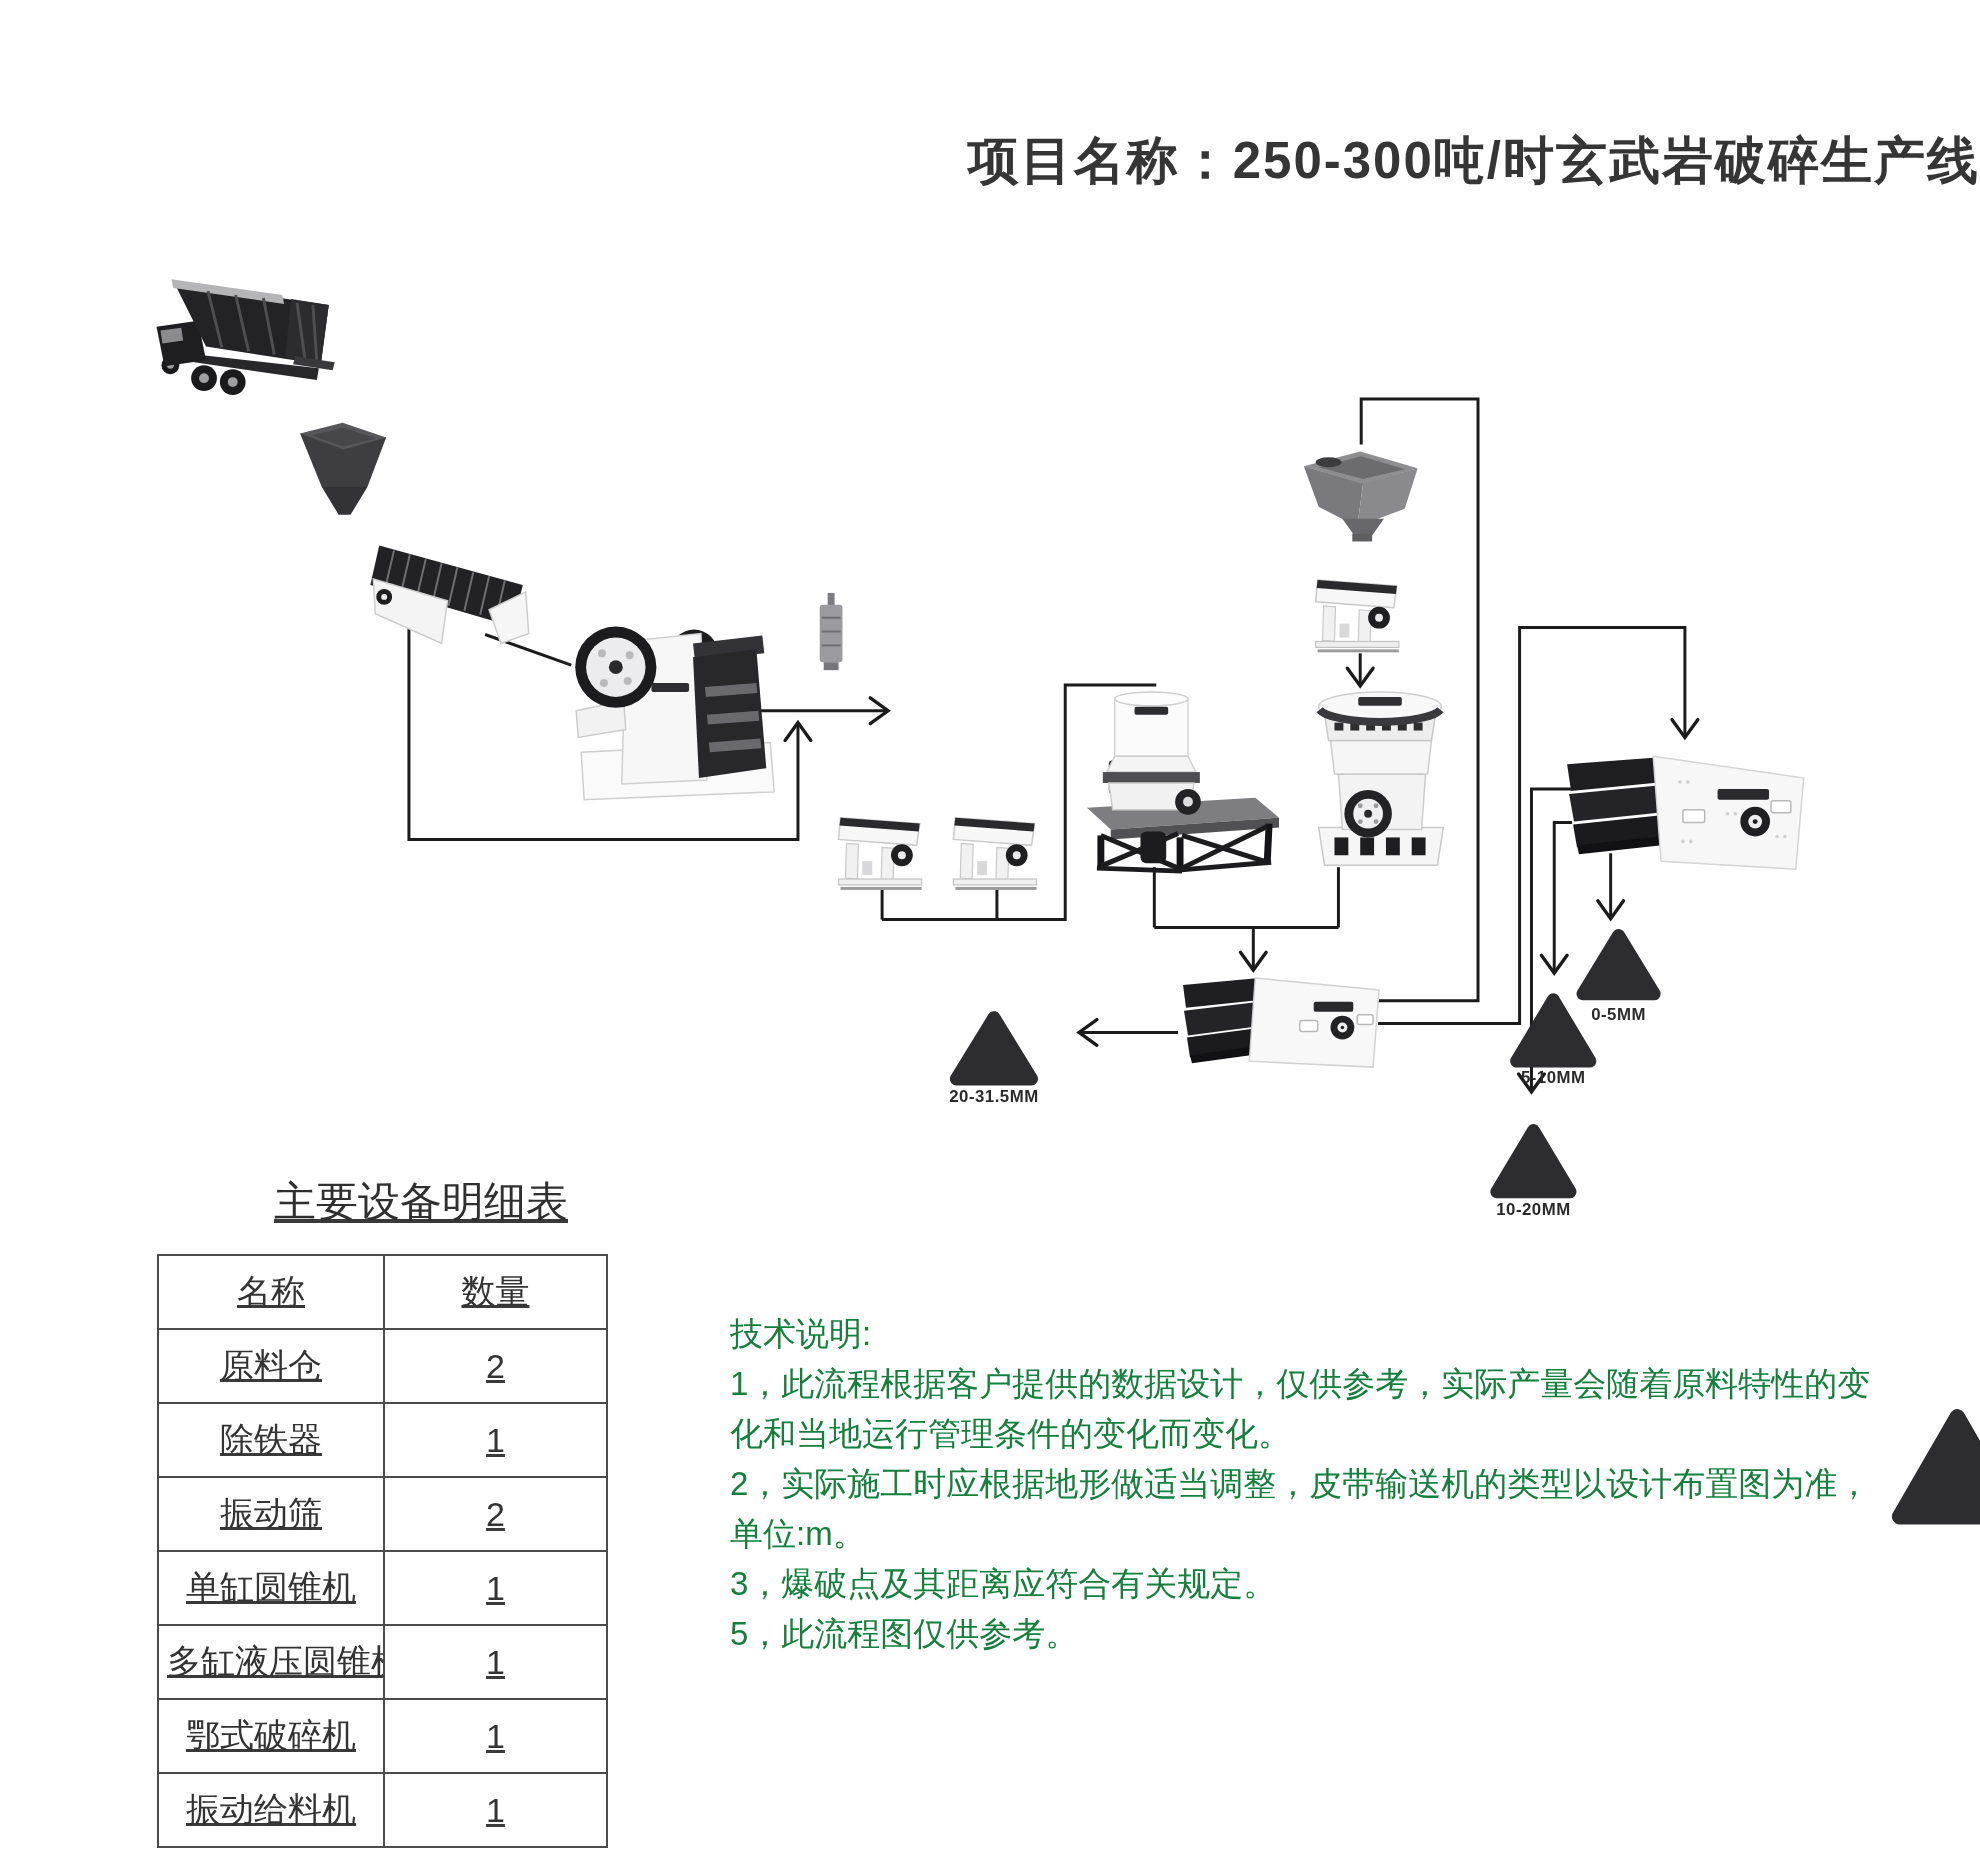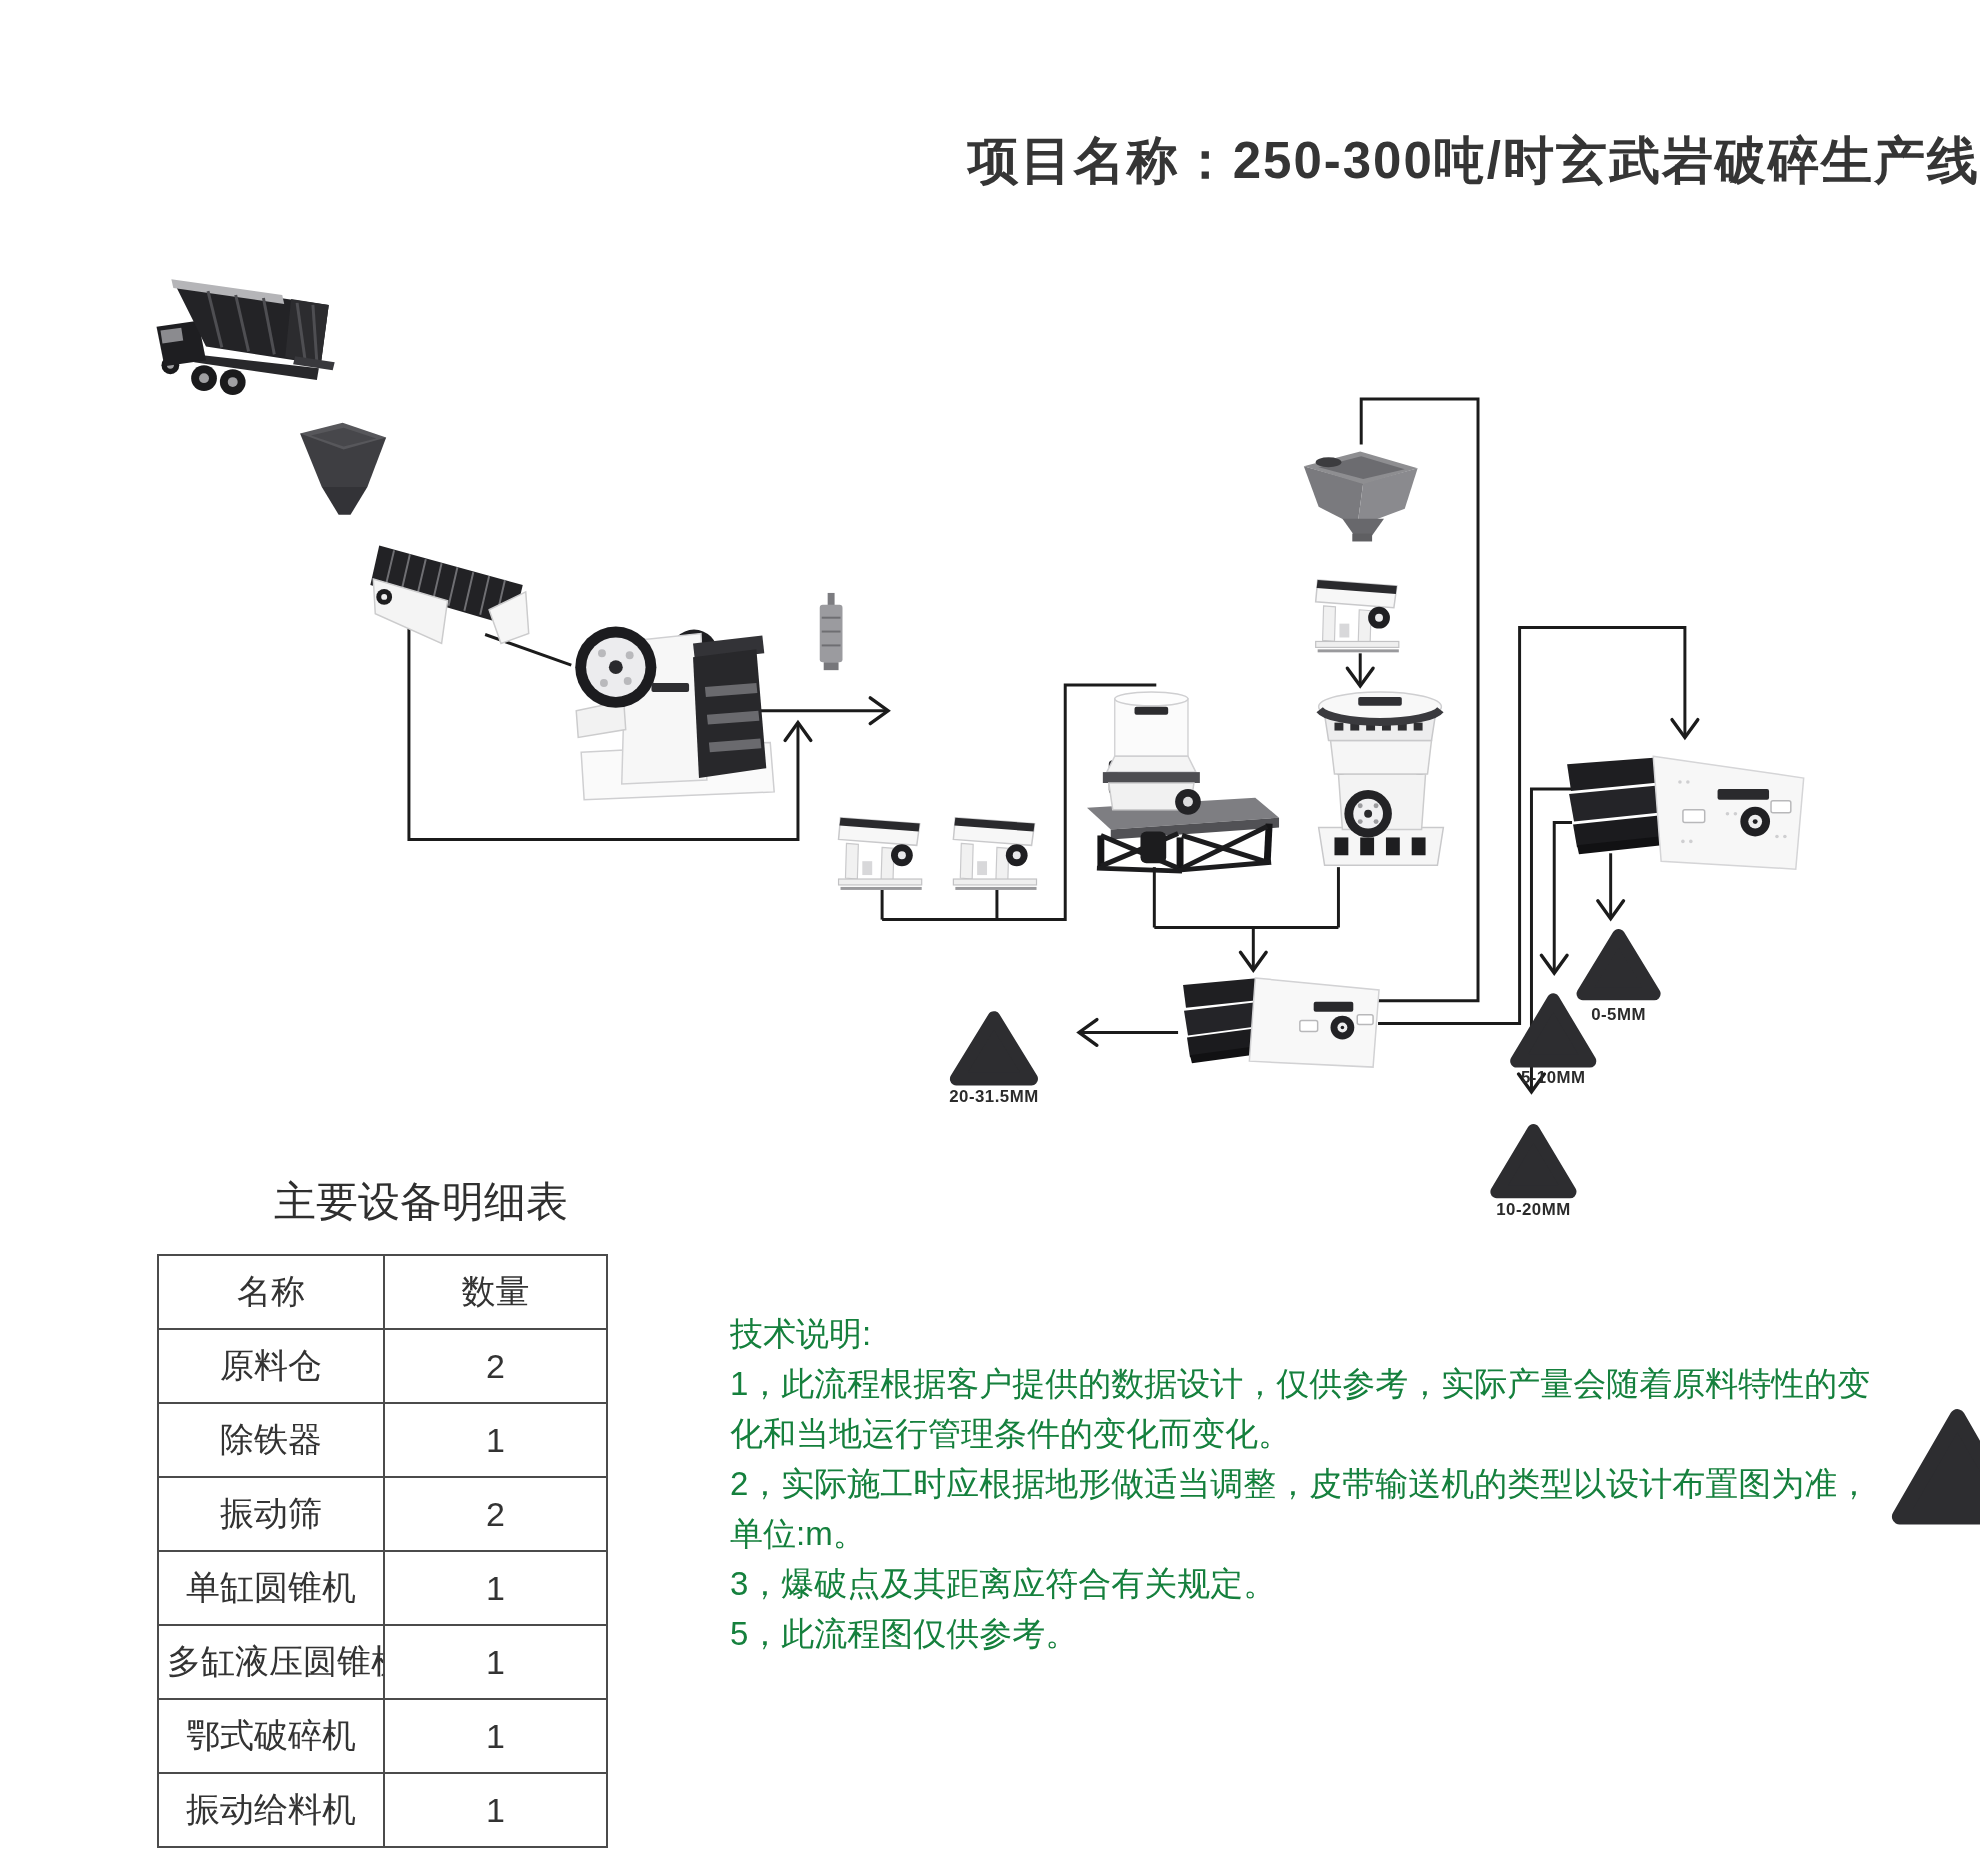--- a/index.html
+++ b/index.html
@@ -3,21 +3,21 @@
 <meta charset="utf-8">
 <style>
   html,body{margin:0;padding:0;background:#ffffff;}
   body{font-family:"Liberation Sans","DejaVu Sans",sans-serif;color:#3a3a3a;}
   #stage{position:relative;width:1980px;height:1860px;background:#ffffff;overflow:hidden;}
   .page-title{position:absolute;left:99px;top:127px;width:1881px;text-align:right;
     font-size:51px;font-weight:bold;color:#353535;letter-spacing:2px;}
   #diagram-svg{position:absolute;left:0;top:0;}
   .pile-label{font-family:"Liberation Sans","DejaVu Sans",sans-serif;font-size:17px;font-weight:bold;
     fill:#2b2b2b;letter-spacing:.5px;}
-  .table-wrap{position:absolute;left:157px;top:1174px;width:528px;}
+  .table-wrap{position:absolute;left:157px;top:1174px;width:528px;text-decoration:underline;}
   .table-title{width:100%;text-align:center;font-size:42px;color:#2f2f2f;margin-bottom:24px;}
   table.equip{border-collapse:collapse;width:448px;table-layout:fixed;}
   table.equip th,table.equip td{border:2px solid #4b4b4b;height:56px;text-align:center;
     font-size:34px;font-weight:400;color:#333;padding:8px;overflow:hidden;white-space:nowrap;}
   table.equip col.c1{width:226px;} table.equip col.c2{width:223px;}
   .notes{position:absolute;left:730px;top:1309px;width:1148px;font-size:33px;color:#15803d;line-height:50px;}
   .notes p{margin:0;}
 </style>
 </head>
 <body>

